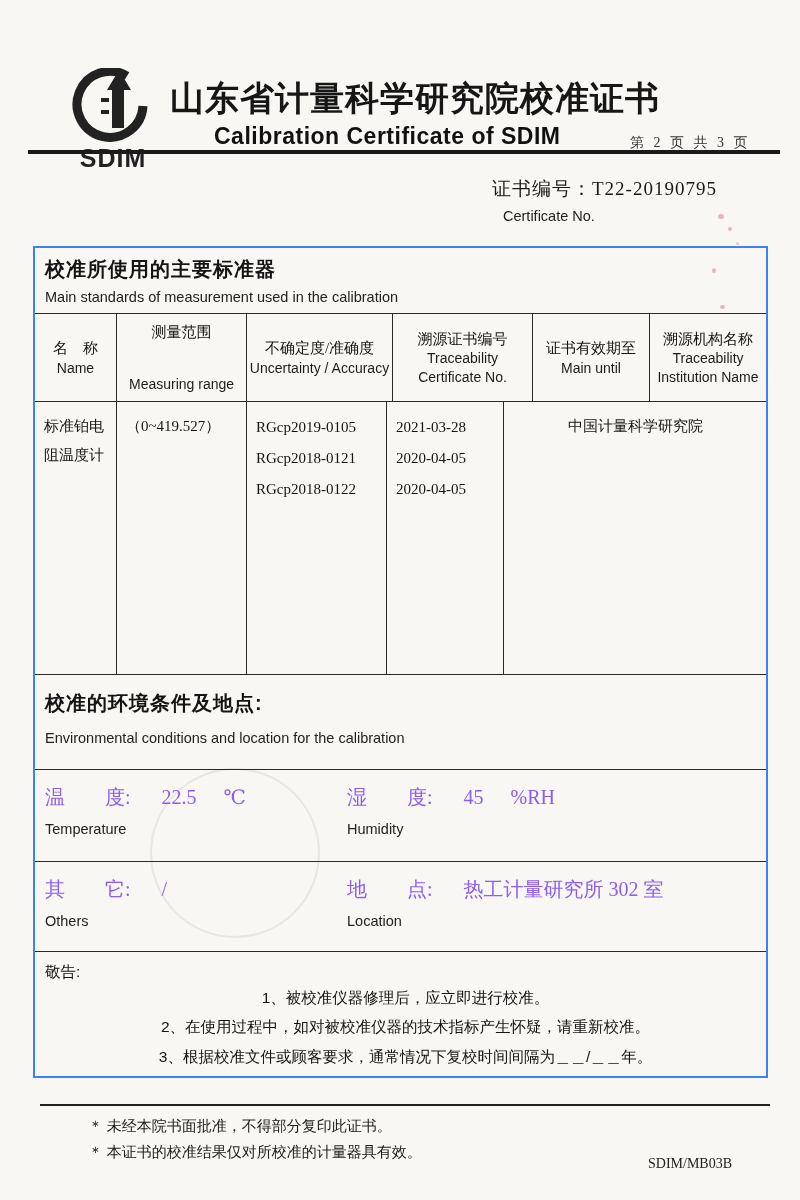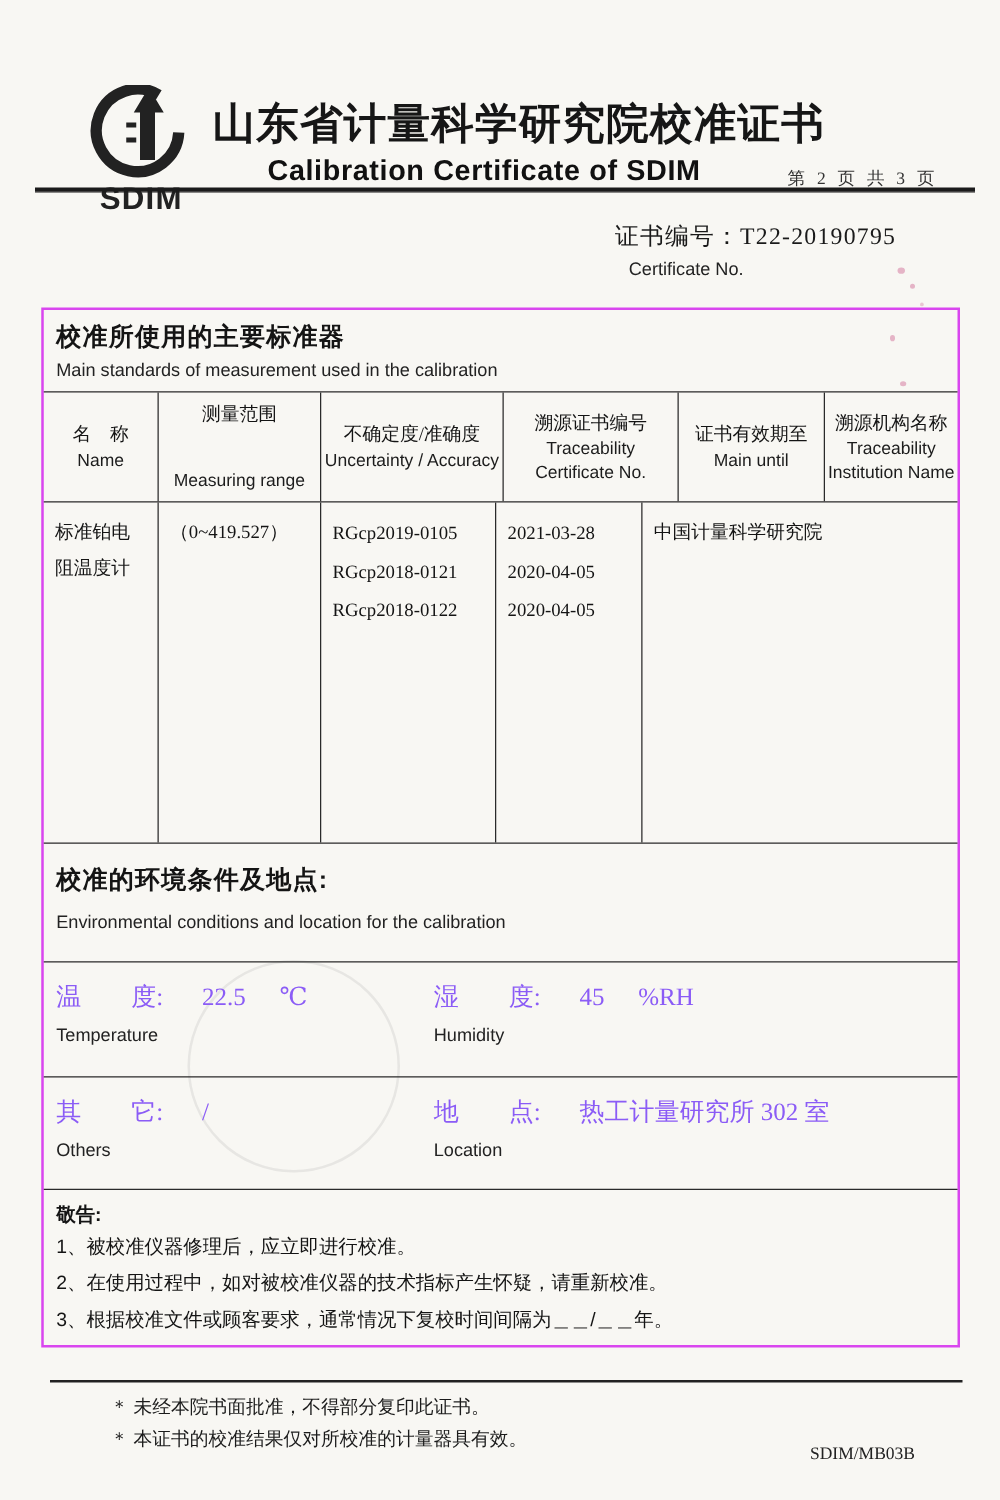--- a/index.html
+++ b/index.html
@@ -19,59 +19,59 @@
   .logo-text { font-family:"Liberation Sans","DejaVu Sans",sans-serif; font-weight:bold; font-size:25px; letter-spacing:1px; color:#222; margin-top:-4px; }
   .title-cn { left:170px; top:76px; font-size:34px; font-weight:bold; letter-spacing:1px; color:#161616; }
   .title-en { left:214px; top:123px; font-family:"Liberation Sans","DejaVu Sans",sans-serif; font-weight:bold; font-size:23px; letter-spacing:0.5px; color:#111; }
   .page-info { left:630px; top:134px; font-size:14px; letter-spacing:3px; color:#333; }
   .header-rule { left:28px; top:150px; width:752px; height:2px; border-top:3px solid #1b1b1b; border-bottom:1.5px solid #1b1b1b; }
 
   .cert-cn { left:492px; top:176px; font-size:19px; letter-spacing:1px; color:#1a1a1a; }
   .cert-en { left:503px; top:208px; font-family:"Liberation Sans","DejaVu Sans",sans-serif; font-size:14.5px; color:#222; }
 
   
-  .main-box { left:33px; top:246px; width:735px; height:832px; border:2px solid #d946ef; display:flex; flex-direction:column; }
+  .main-box { left:33px; top:246px; width:735px; height:832px; border:2px solid #3b82f6; display:flex; flex-direction:column; }
   .row { border-bottom:1.5px solid #2a2a2a; position:relative; }
   .row:last-child { border-bottom:none; flex:1; }
 
   .sec-title-cn { font-family:"Liberation Sans","DejaVu Sans",sans-serif; font-weight:600; font-size:20px; color:#141414; letter-spacing:1px; }
   .sec-title-en { font-family:"Liberation Sans","DejaVu Sans",sans-serif; font-size:14.5px; color:#222; margin-top:6px; }
 
   .sec-standards { height:66px; padding:8px 0 0 10px; }
   .sec-env { height:95px; padding:15px 0 0 10px; }
   .sec-env .sec-title-en { margin-top:13px; }
 
   
   .thead { height:88px; display:flex; }
   .tbody { height:273px; display:flex; }
   .cell { border-right:1px solid #2a2a2a; overflow:hidden; }
   .cell:last-child { border-right:none; }
-  .c0 { width:92px; } .c1 { width:130px;gap:32px; } .c2 { width:146px; }
-  .c3 { width:140px; } .c4 { width:117px; } .c5 { flex:1; }
+  .c0 { width:82px; } .c1 { width:130px;gap:32px; } .c2 { width:146px; }
+  .c3 { width:140px; } .c4 { width:117px; } .c5 { flex:1;text-align:center; }
   .thead .cell { display:flex; flex-direction:column; justify-content:center; align-items:center; text-align:center; padding:2px; }
   .th-cn { font-size:15px; color:#141414; line-height:1.35; }
   .th-en { font-family:"Liberation Sans","DejaVu Sans",sans-serif; font-size:14px; color:#1c1c1c; line-height:1.3; }
   .tbody .cell { padding:10px 8px 0 9px; font-size:15px; line-height:1.95; color:#141414; }
   .mono-lines div { line-height:2.05; }
 
   
   .env-row { height:92px; }
   .env-row2 { height:90px; }
   .env-group { position:absolute; top:14px; }
   .env-line { font-size:20px; color:#8b5cf6; white-space:nowrap; }
   .env-en { font-family:"Liberation Sans","DejaVu Sans",sans-serif; font-size:14.5px; color:#222; margin-top:10px; }
   .g-left { left:10px; }
   .g-right { left:312px; }
   .env-value { margin-left:26px; }
   .env-unit { margin-left:22px; }
 
   
   .notice { padding:10px 0 0 10px; }
-  .notice-title { font-size:15.5px; font-family:"Liberation Sans","DejaVu Sans",sans-serif; color:#141414;font-weight:bold; }
-  .notice-item { font-size:15.5px; font-family:"Liberation Sans","DejaVu Sans",sans-serif; color:#141414; line-height:1.9; }
+  .notice-title { font-size:15.5px; font-family:"Liberation Sans","DejaVu Sans",sans-serif; color:#141414; }
+  .notice-item { font-size:15.5px; font-family:"Liberation Sans","DejaVu Sans",sans-serif; color:#141414; line-height:1.9;text-align:center; }
 
   
   .footer-rule { left:40px; top:1104px; width:730px; height:1.5px; background:#222; }
   .footer-notes { left:88px; top:1113px; font-size:15px; color:#1b1b1b; }
   .footer-notes div { line-height:1.75; }
   .form-code { left:648px; top:1156px; font-size:14px; color:#222; }
 
   
   .stamp-ghost { left:150px; top:768px; width:170px; height:170px; border:2px solid rgba(140,140,140,0.16); border-radius:50%; }
   .ink-speck { position:absolute; border-radius:50%; background:rgba(196,70,125,0.38); }

